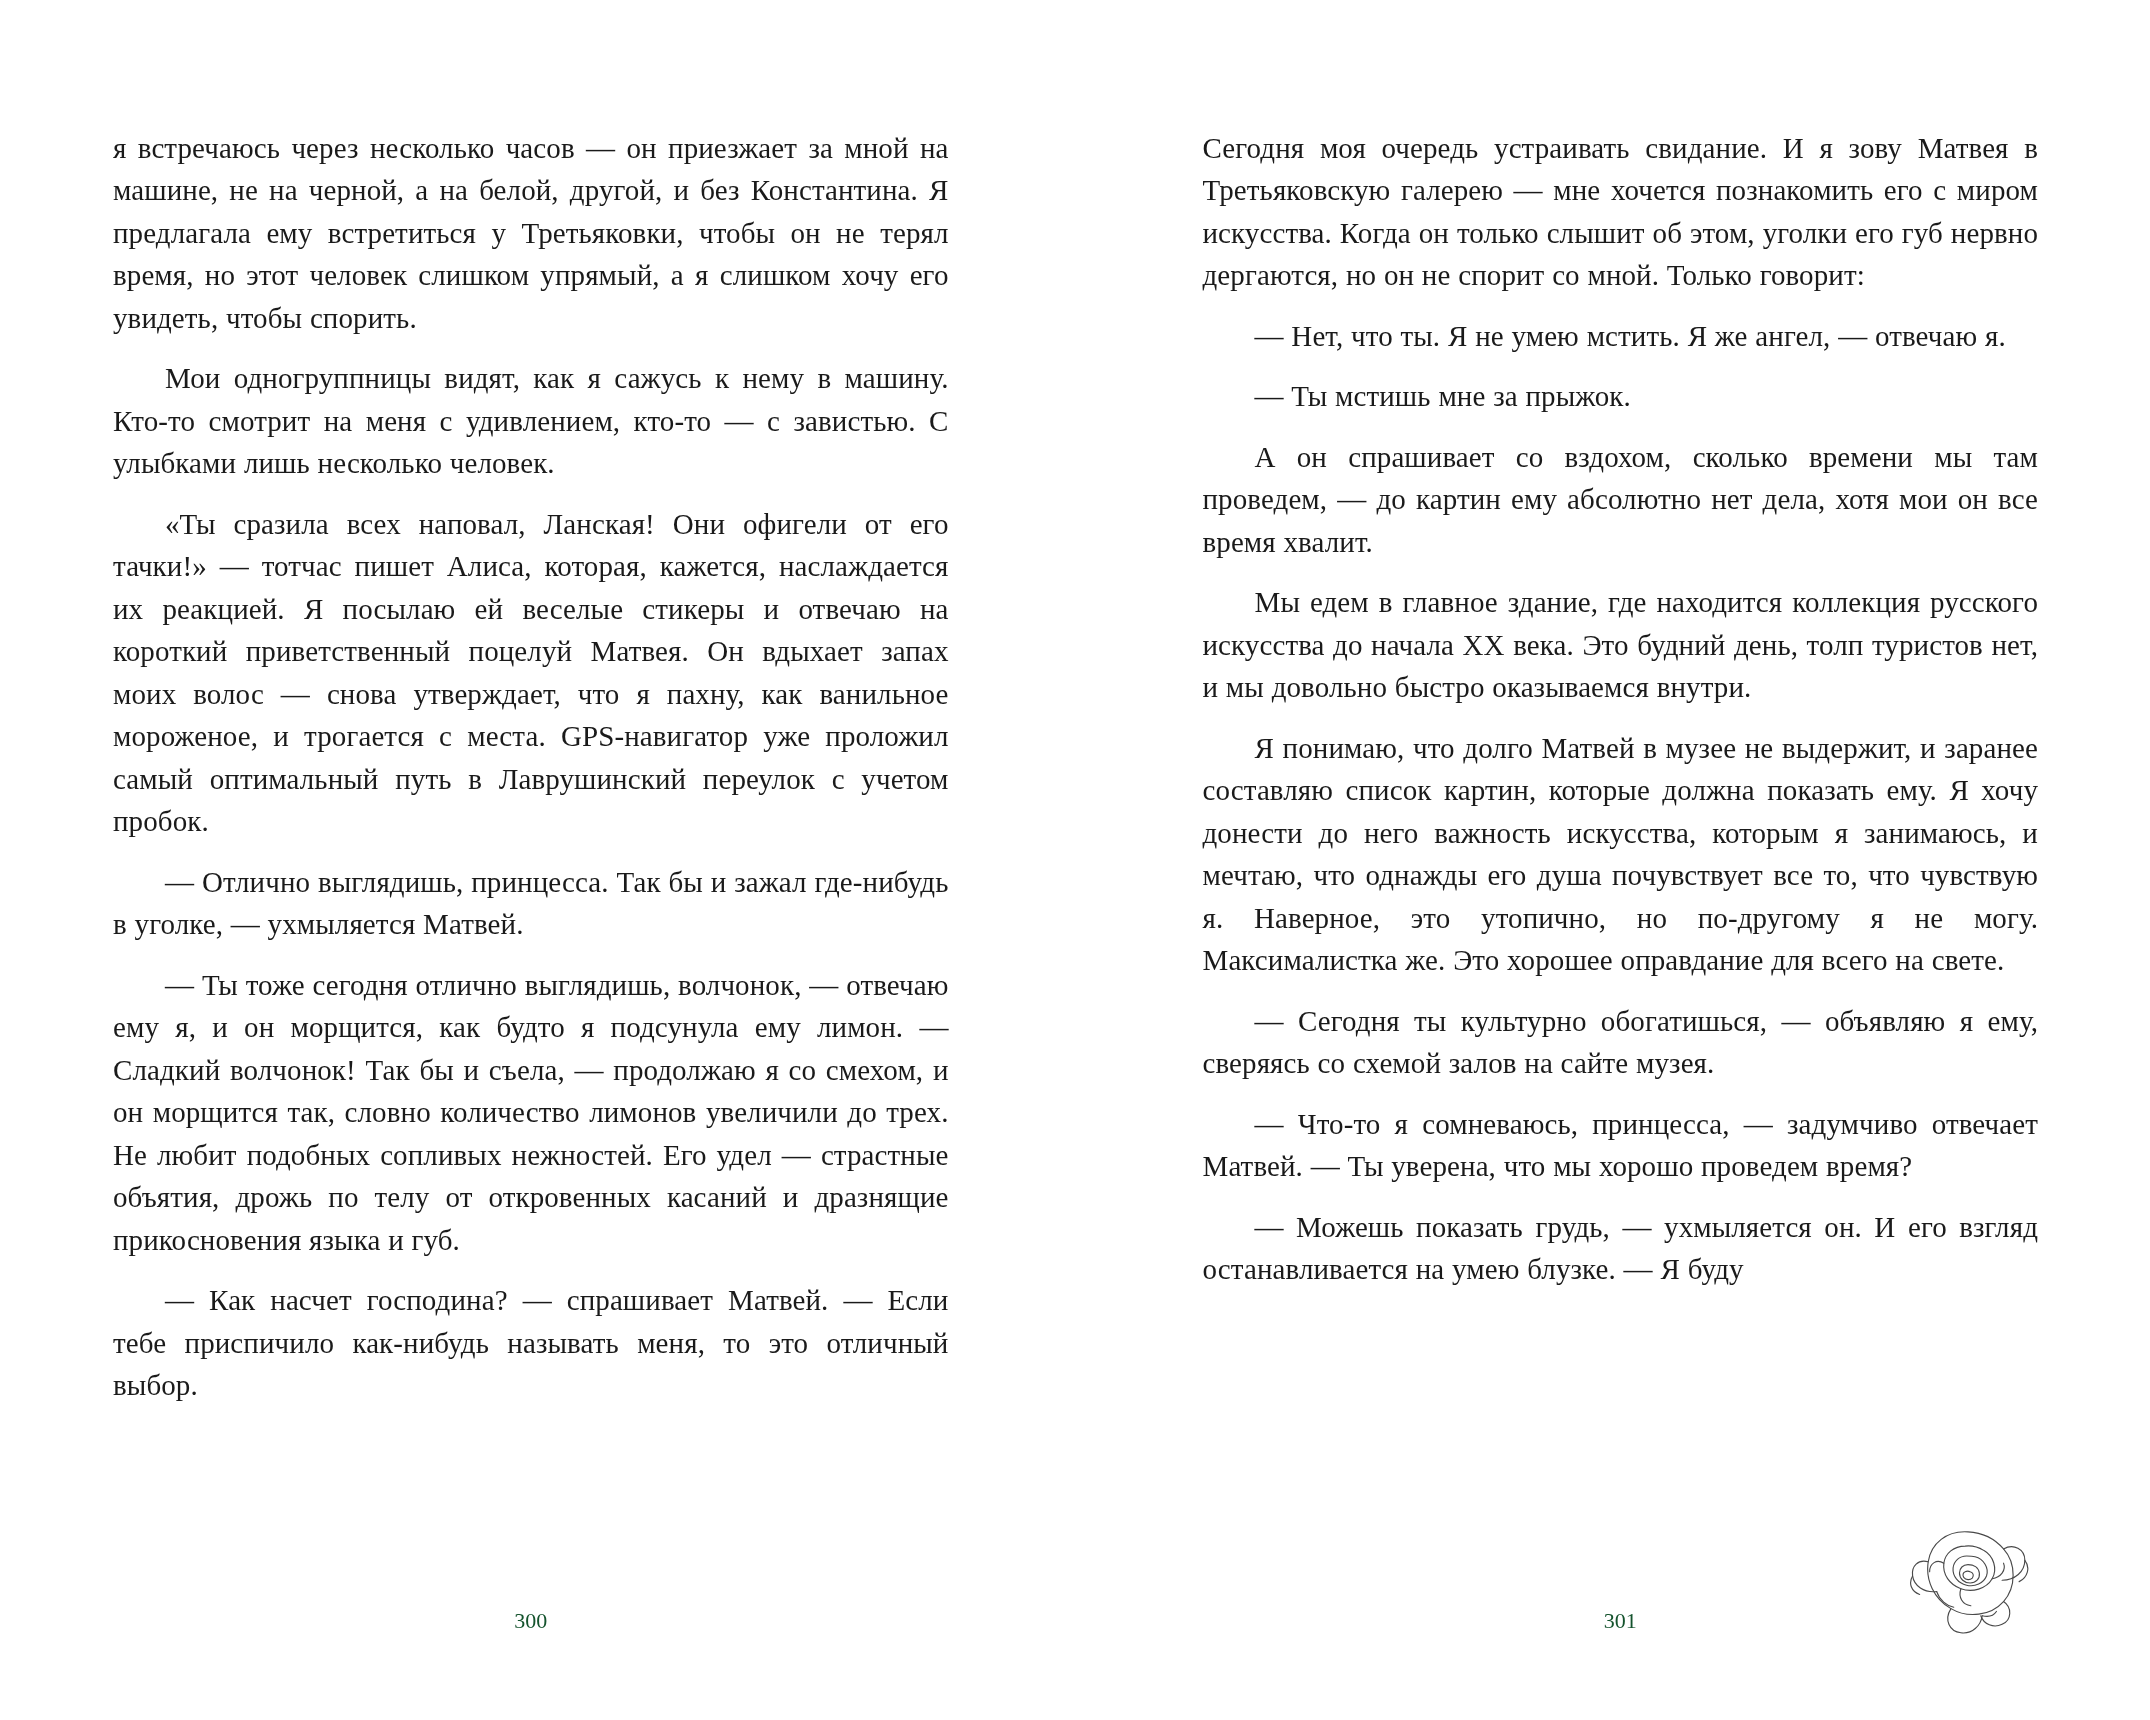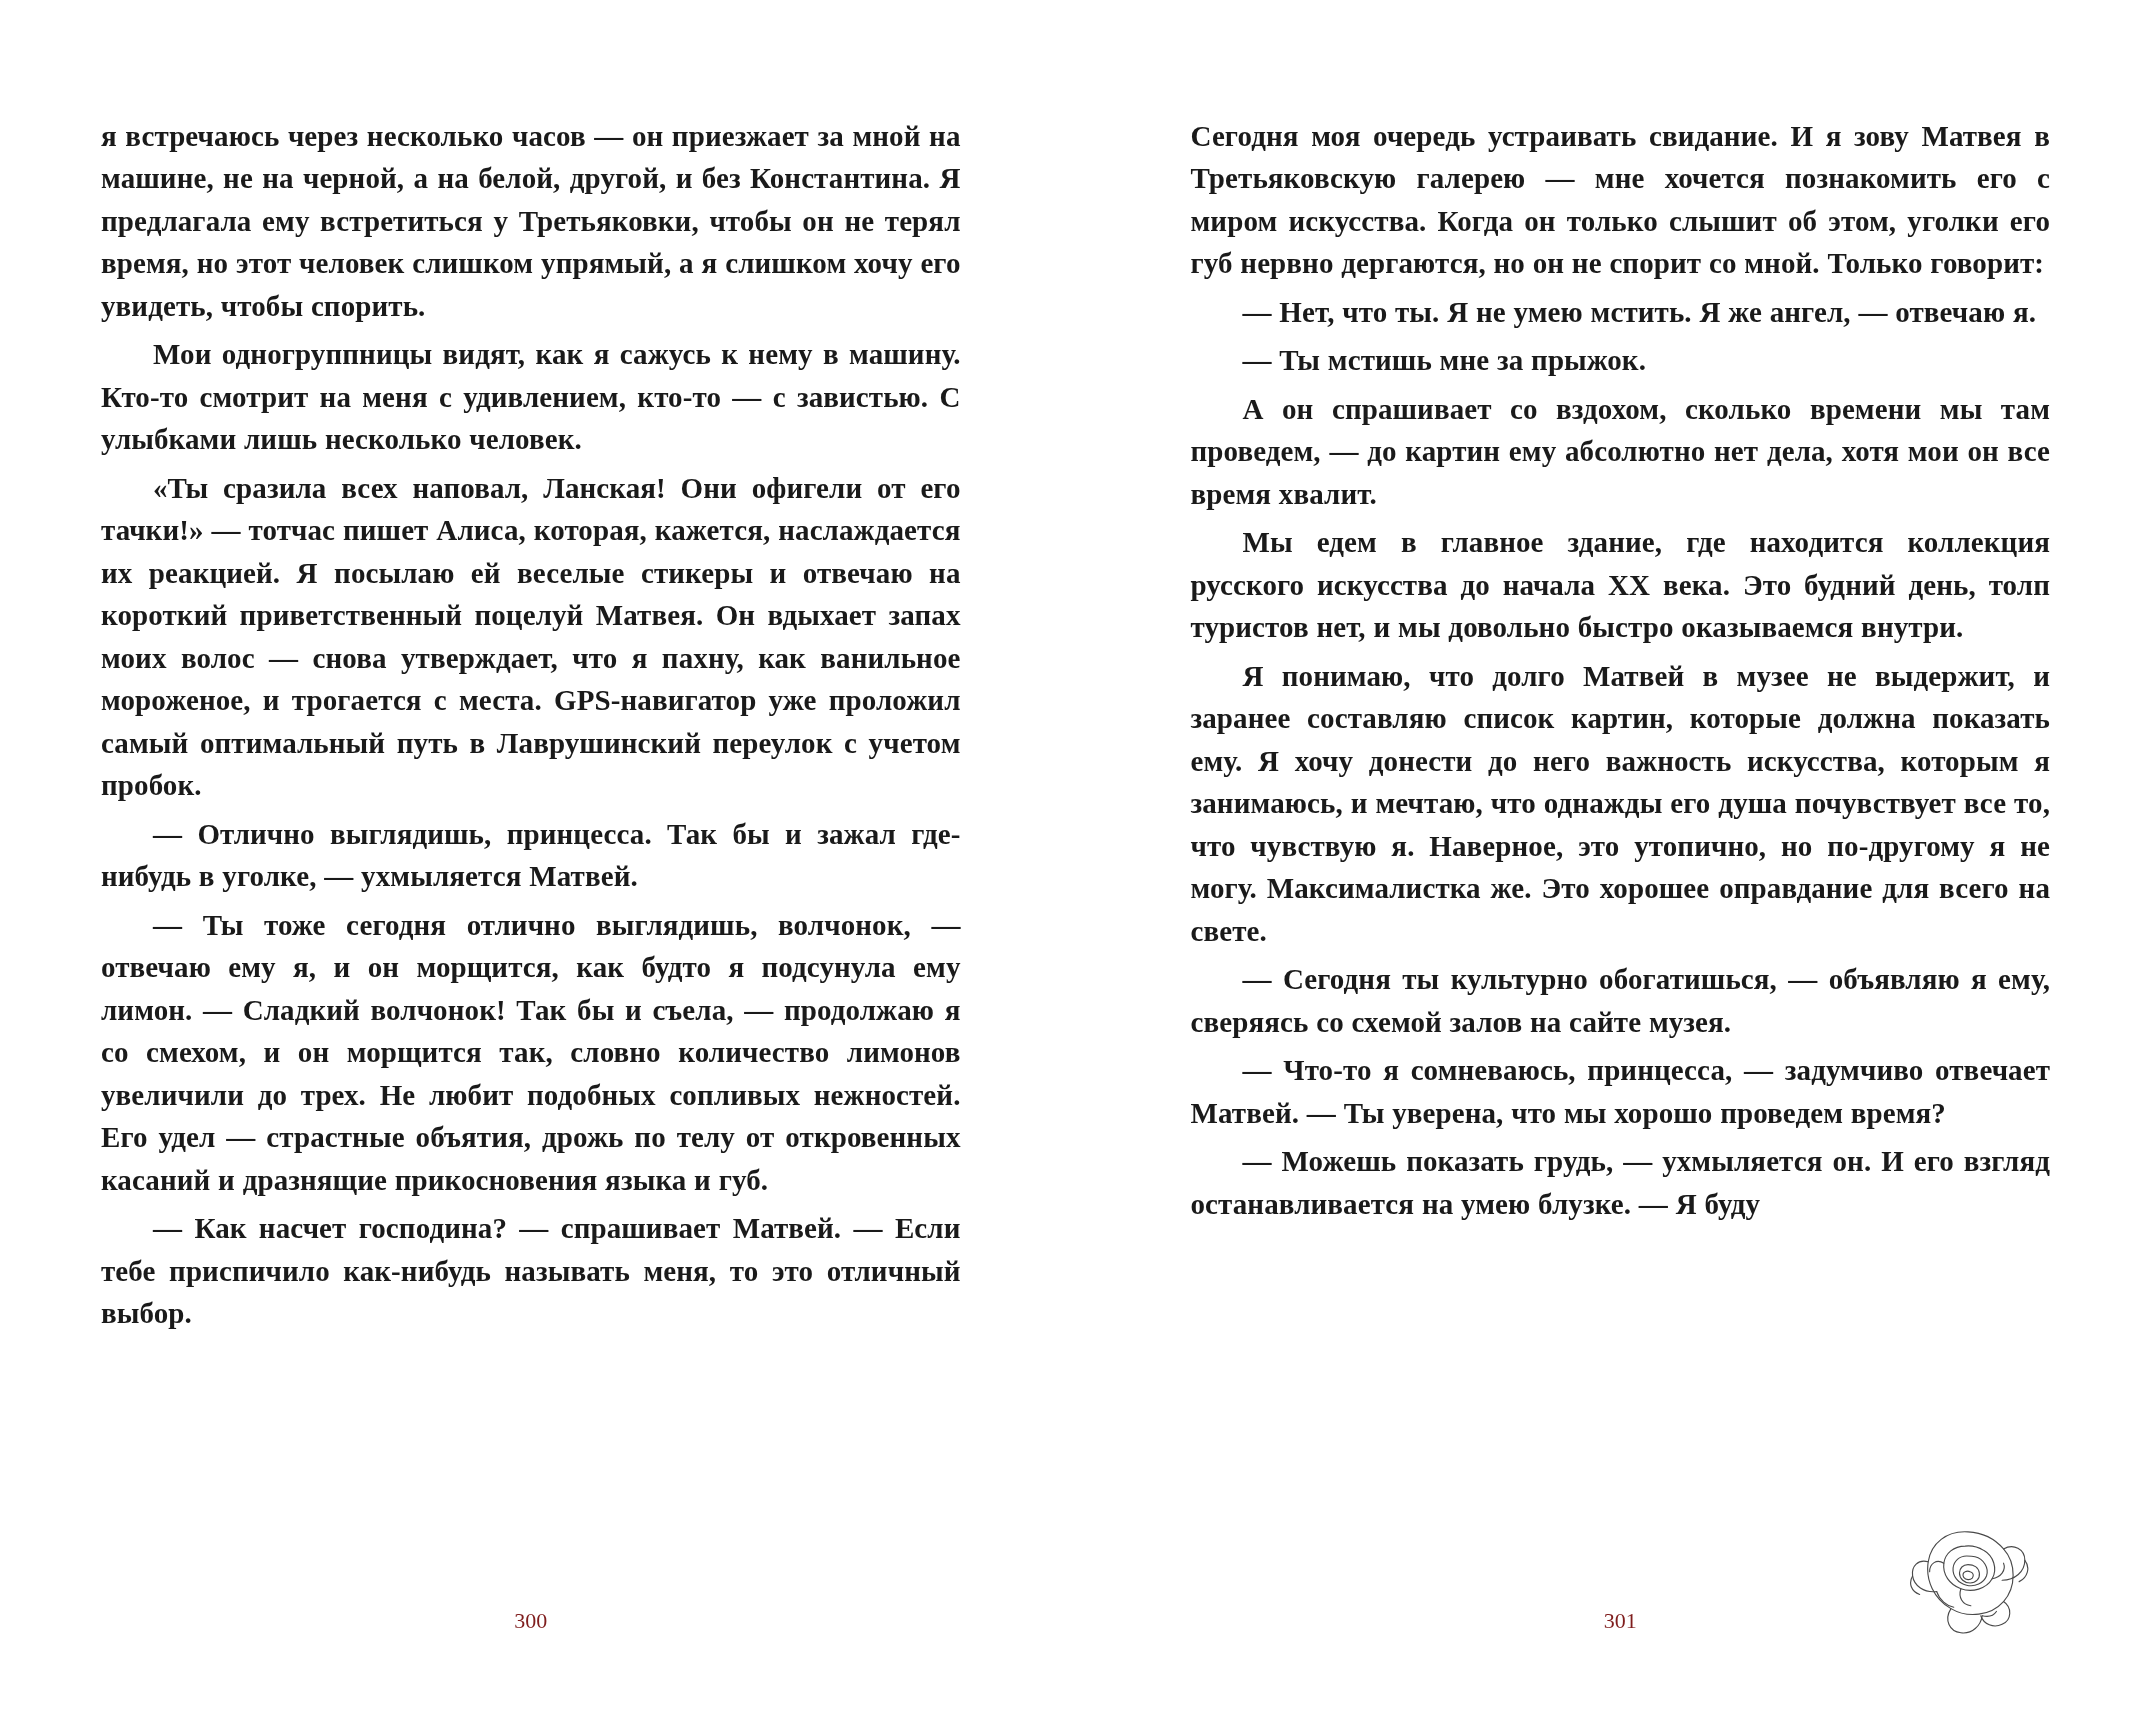--- a/index.html
+++ b/index.html
@@ -33,38 +33,37 @@
   .page-left {
     padding-right: 109px;
   }
   .page-right {
     padding-left: 109px;
   }
   .text-column {
     flex: 1 1 auto;
   }
   p.para {
-    margin: 6px;
+    margin: 18px;
     font-size: 29px;
     line-height: 1.465;
     text-align: justify;
     text-indent: 52px;
     letter-spacing: 0.1px;
     word-spacing: 0.4px;
     hyphens: manual;
-    font-weight: bold;
   }
   p.para.no-indent {
     text-indent: 0;
   }
   .folio {
     position: absolute;
     bottom: 5.8px;
     font-size: 22px;
-    color: #7f1d1d;
+    color: #14532d;
     text-align: center;
     width: 100%;
     left: 0;
   }
   .page-right .folio {
     padding-left: 109px;
     box-sizing: border-box;
   }
   .page-left .folio {
     padding-right: 109px;

